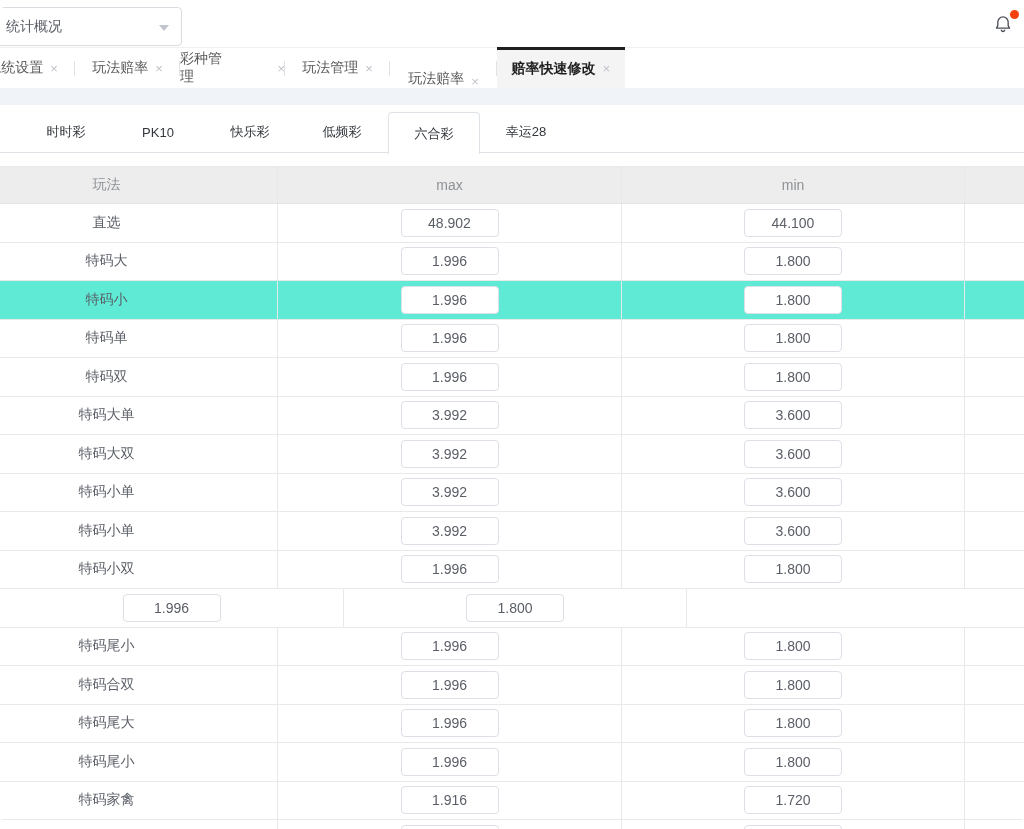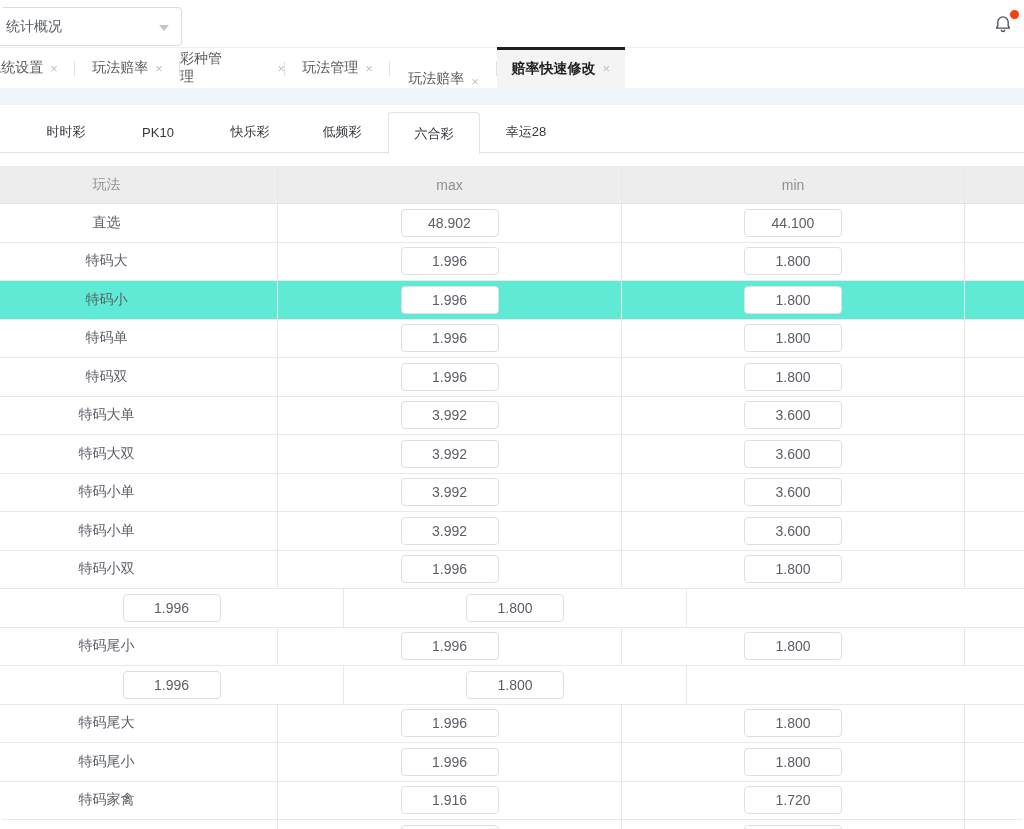--- a/index.html
+++ b/index.html
@@ -255,20 +255,21 @@
             <div class="cell c1">特码尾小</div>
             <div class="cell c2">
               <input class="val" type="text" value="1.996" style="">
             </div>
             <div class="cell c3">
               <input class="val" type="text" value="1.800" style="">
             </div>
             <div class="cell c4"></div>
           </div>
           <div class="t-row">
+            <div class="cell c1">特码合双</div>
             <div class="cell c2">
               <input class="val" type="text" value="1.996" style="">
             </div>
             <div class="cell c3">
               <input class="val" type="text" value="1.800" style="">
             </div>
             <div class="cell c4"></div>
           </div>
           <div class="t-row">
             <div class="cell c1">特码尾大</div>

